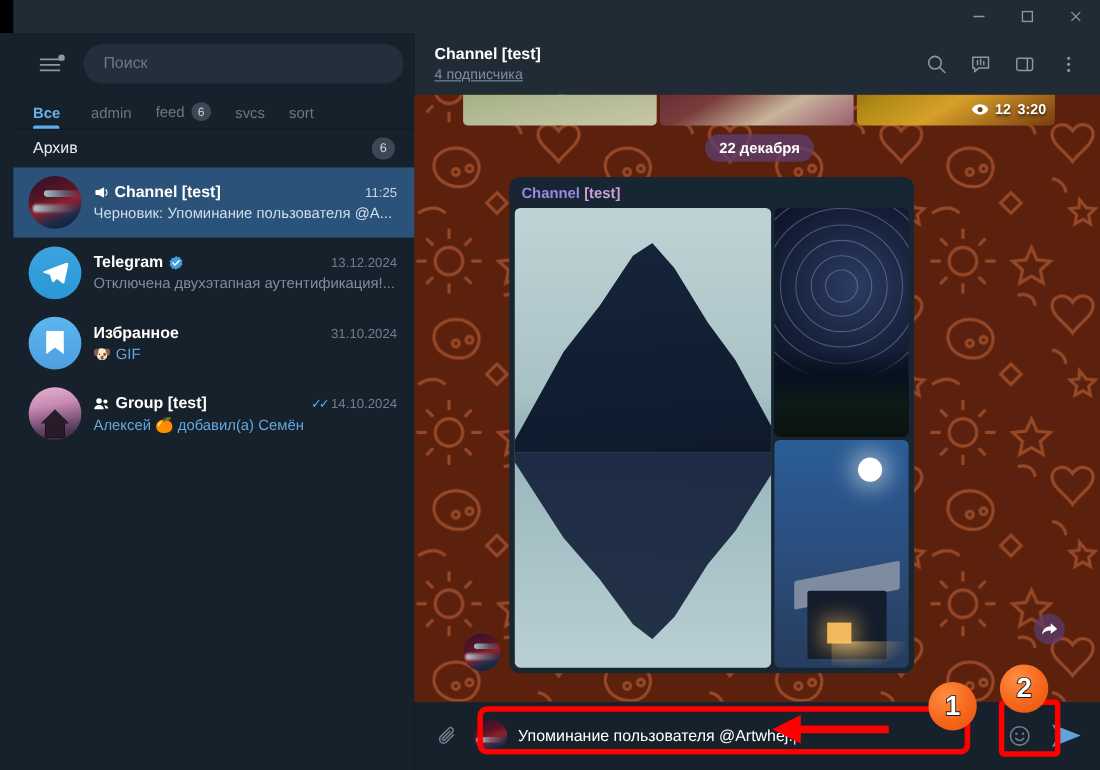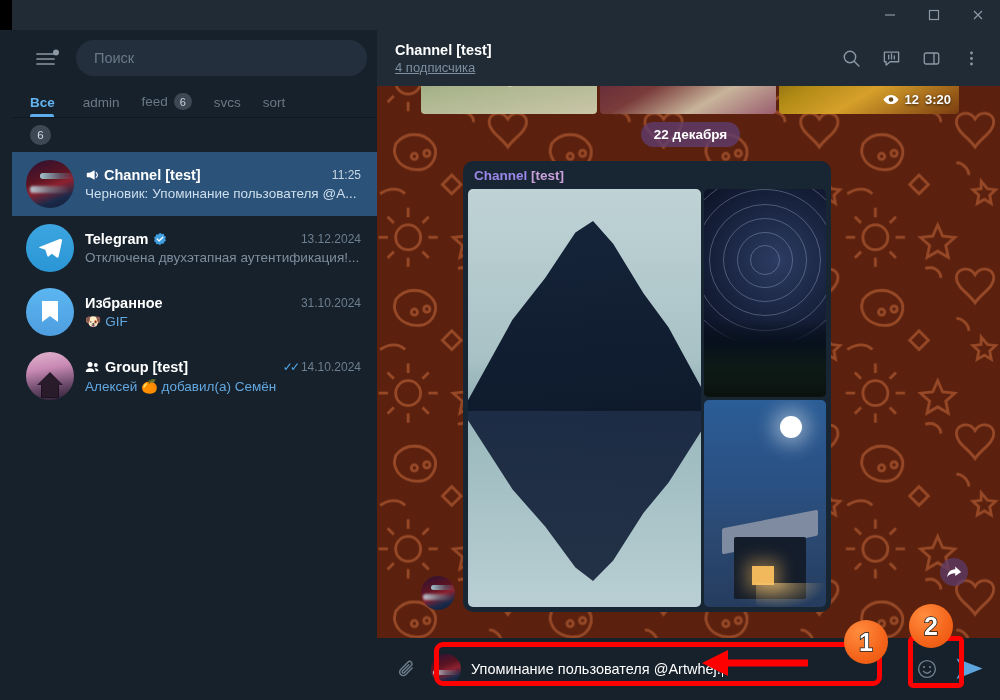--- a/index.html
+++ b/index.html
@@ -400,20 +400,21 @@
         </div>
         <div class="filter">
           <span>svcs</span>
         </div>
         <div class="filter">
           <span>sort</span>
         </div>
       </div>
 
       <div class="archive-row">
+        <span class="label">Архив</span>
         <span class="badge-grey">6</span>
       </div>
 
       <div class="chat-list">
 
         <div class="chat-item selected">
           <div class="avatar av-channel"></div>
           <div class="chat-texts">
             <div class="chat-line1">
               <span style="flex:0 0 auto;display:flex;">

